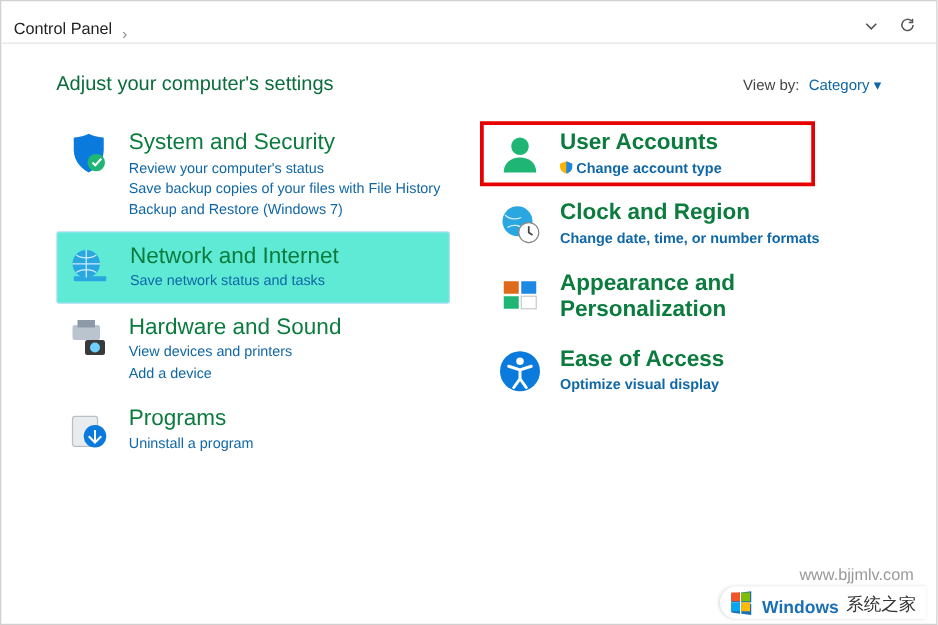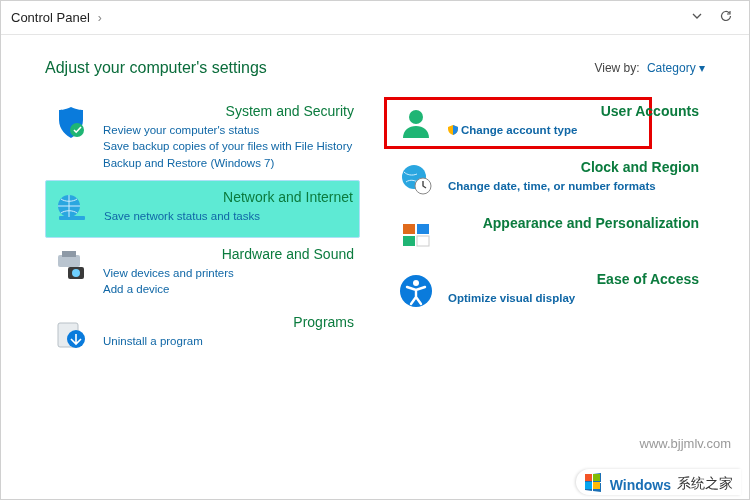--- a/index.html
+++ b/index.html
@@ -10,21 +10,21 @@
     font-size: 12px;
     color: #1a1a1a;
     background: #fff;
     position: relative;
     overflow: hidden;
     border: 1px solid #d0d0d0;
   }
   .addressbar {
     height: 34px;
     display: flex;
-    align-items: center;
+    align-items: flex-end;
     padding: 0 8px;
     border-bottom: 1px solid #e5e5e5;
   }
   .crumb { font-size: 13px; color: #222; padding: 4px 2px; }
   .chevron { color: #888; padding: 0 6px; }
   .spacer { flex: 1; }
   .navbtn { padding: 4px 8px; color: #555; }
   .content {
     padding: 24px 44px 0 44px;
   }
@@ -66,24 +66,23 @@
     width: 40px;
     height: 40px;
     flex-shrink: 0;
     display: flex;
     align-items: center;
     justify-content: center;
   }
   .cat-text { flex: 1; }
   .cat-title {
     color: #0b7b3e;
-    font-size: 14px;
+    font-size: 18px;
     line-height: 1.2;
     margin-bottom: 2px;
-    text-align: right;
   }
   .cat-link {
     color: #1067a6;
     font-size: 11.5px;
     line-height: 1.45;
     display: block;
   }
   .shield-mini {
     display: inline-block;
     width: 10px;
@@ -289,13 +288,13 @@
     <path d="M3 11V4l7-1v8zM11 3l8-1v9h-8zM3 12h7v8l-7-1zM11 12h8v9l-8-1z" fill="#1a6fb5"></path>
     <rect x="2" y="2" width="8" height="8" fill="#e06a1b" opacity=".0"></rect>
     <path d="M3 3h7v7H3z" fill="#f35426"></path>
       <path d="M11 3h7v7h-7z" fill="#81bc06"></path>
       <path d="M3 11h7v7H3z" fill="#05a6f0"></path>
       <path d="M11 11h7v7h-7z" fill="#ffba08"></path>
   </svg>
   <span class="w">Windows</span>
   <span class="cn">系统之家</span>
 </div>
-<div class="watermark" style="bottom:48px;">www.bjjmlv.com</div>
+<div class="watermark" style="bottom:32px;">www.bjjmlv.com</div>
 
 </body></html>

